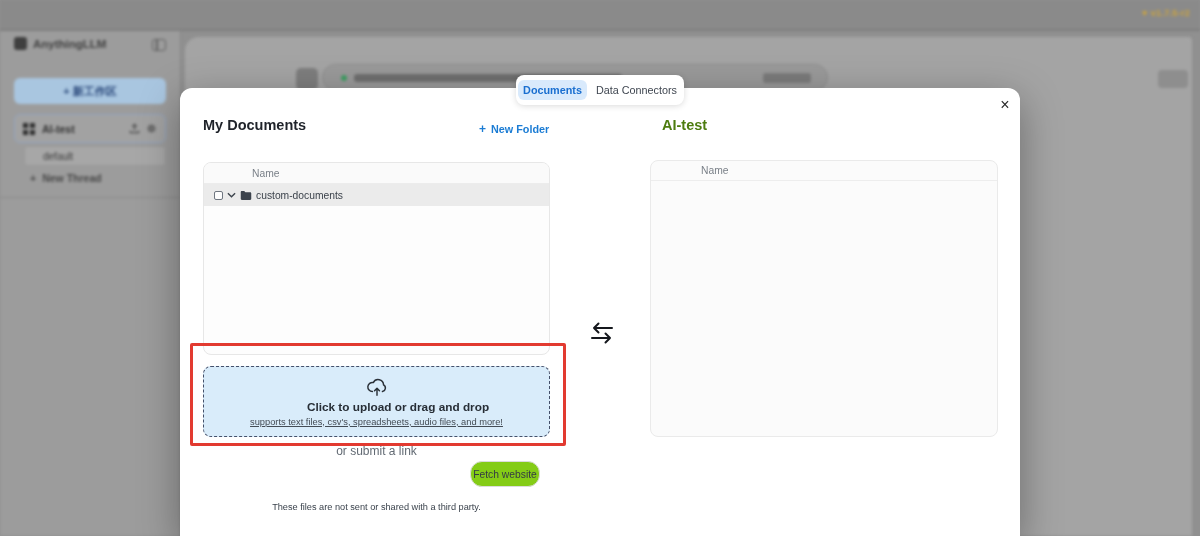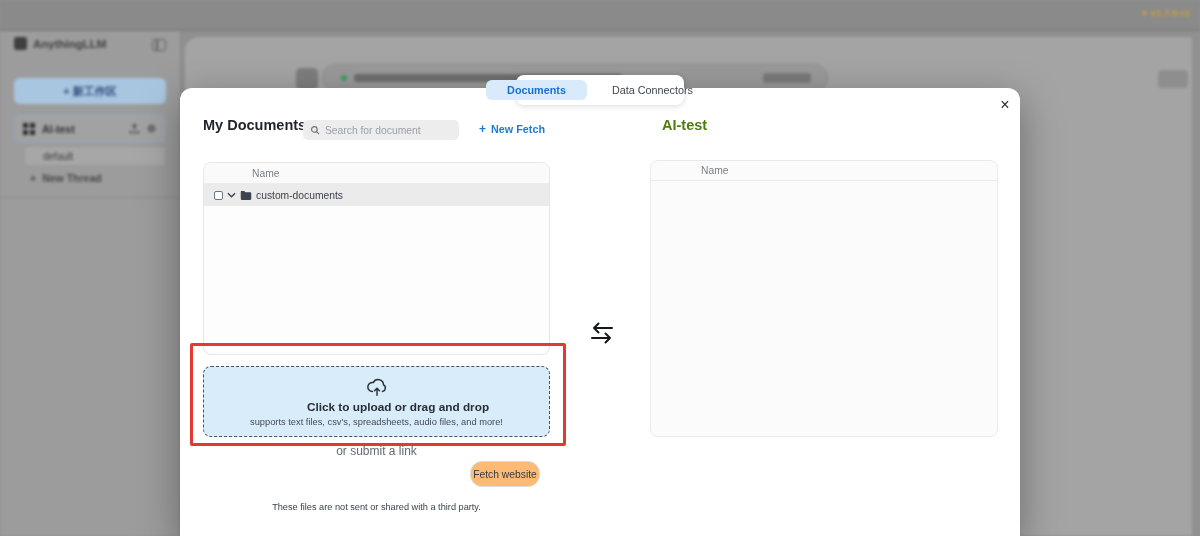--- a/index.html
+++ b/index.html
@@ -52,21 +52,21 @@
   .panel-corner-blob { position:absolute; left:973px; top:33px; width:30px; height:18px;
     background:#8e8e8e; border-radius:4px; }
 
   
   .modal { position:absolute; left:180px; top:88px; width:840px; height:448px;
     background:#ffffff; border-radius:12px 12px 0 0; z-index:10;
     box-shadow:0 12px 40px rgba(0,0,0,.35); }
   .tabbar { position:absolute; left:516px; top:75px; width:168px; height:30px;
     background:#ffffff; border-radius:8px; z-index:12; display:flex; align-items:center;
     justify-content:center; gap:4px; padding:0 5px; box-shadow:0 1px 6px rgba(0,0,0,.15); }
-  .tab { font-size:10.8px; padding:4px 21px; border-radius:6px; cursor:default; white-space:nowrap; }
+  .tab { font-size:10.8px; padding:4px 5px; border-radius:6px; cursor:default; white-space:nowrap; }
   .tab.active { background:#d9eafc; color:#1a6fd0; font-weight:bold; }
   .tab.inactive { color:#3f4650; font-weight:normal; }
   .close-btn { position:absolute; left:814px; top:6px; width:22px; height:22px;
     font-size:16px; color:#2b2b2b; display:flex; align-items:center; justify-content:center; }
 
   .md-title { position:absolute; left:23px; top:29px; font-size:14.5px; font-weight:bold; color:#1f232a; }
   .search-box { position:absolute; left:123px; top:32px; width:156px; height:20px;
     background:#ededed; border-radius:5px; display:flex; align-items:center; padding-left:7px; gap:5px; }
   .search-box input { border:none; outline:none; background:transparent; width:120px;
     font-size:10.3px; color:#444; font-family:"Liberation Sans",sans-serif; }
@@ -82,29 +82,29 @@
   .col-label { font-size:10.3px; color:#7a8088;padding-left:28px; }
   .doc-row { height:22px; background:#ebebeb; display:flex; align-items:center;
     padding-left:10px; gap:4px; }
   .checkbox { width:9px; height:9px; border:1.3px solid #6f7680; border-radius:2px; background:#fdfdfd; }
   .doc-row-label { font-size:10.3px; color:#3c434c; }
 
   .dropzone { position:absolute; left:23px; top:278px; width:347px; height:71px;
     background:#d9ecfa; border:1.5px dashed #44506a; border-radius:8px;
     display:flex; flex-direction:column; align-items:center; justify-content:center; }
   .dz-title { font-size:11.8px; font-weight:bold; color:#272e36; margin-top:3px;margin-left:43px; }
-  .dz-sub { font-size:9.3px; color:#444c55; margin-top:3px; }
+  .dz-sub { font-size:9.3px; color:#444c55; margin-top:3px;text-decoration:underline; }
   .or-submit { position:absolute; left:23px; top:356px; width:347px; text-align:center;
     font-size:12px; color:#626a73; }
   .url-input { position:absolute; left:23px; top:373px; width:263px; height:26px;
     background:#fff; border:1px solid #e4e4e4; border-radius:7px; padding-left:10px;
     font-size:10.5px; color:#444; outline:none; font-family:"Liberation Sans",sans-serif; }
   .url-input::placeholder { color:#b5bbc2; }
   .fetch-btn { position:absolute; left:290px; top:373px; width:70px; height:26px;
-    background:#fdba74; border:1px solid #dcdcdc; border-radius:12px; font-size:10.3px;
+    background:#84cc16; border:1px solid #dcdcdc; border-radius:12px; font-size:10.3px;
     color:#343b44; display:flex; align-items:center; justify-content:center; }
   .upload-footer { position:absolute; left:13px; top:413px; width:367px; text-align:center;
     font-size:9.2px; color:#3a424c; line-height:1.45; }
 
   .transfer-icon { position:absolute; left:407px; top:230px; }
 
   .ws-title { position:absolute; left:482px; top:29px; font-size:14.5px; font-weight:bold; color:#4d7c0f; }
   .ws-container { position:absolute; left:470px; top:72px; width:348px; height:277px;
     background:#fbfbfb; border:1px solid #eaeaea; border-radius:8px; overflow:hidden; }
   .ws-header { height:20px; border-bottom:1px solid #ededed; display:flex; align-items:center; padding-left:22px; }
@@ -181,31 +181,24 @@
   <div class="tabbar">
     <span class="tab active">Documents</span>
     <span class="tab inactive">Data Connectors</span>
   </div>
 
   <div class="modal">
     <div class="close-btn">×</div>
 
     <div class="md-title">My Documents</div>
 
-    <div class="search-box">
-      <svg width="10" height="10" viewBox="0 0 16 16">
-        <circle cx="7" cy="7" r="4.5" fill="none" stroke="#6a7076" stroke-width="1.8"></circle>
-        <line x1="10.5" y1="10.5" x2="14.5" y2="14.5" stroke="#6a7076" stroke-width="1.8"></line>
-      </svg>
-      <input type="text" placeholder="Search for document" style="">
-    </div>
 
     <div class="new-folder">
       <span class="plus-glyph">+</span>
-      <span>New Fetch</span>
+      <span>New Folder</span>
     </div>
 
     <div class="list-container">
       <div class="list-header">
         <span class="col-label">Name</span>
       </div>
       <div class="doc-row">
         <span class="checkbox"></span>
         <svg width="9" height="6" viewBox="0 0 10 6">
           <path d="M1 1l4 4 4-4" stroke="#3c434c" fill="none" stroke-width="1.5"></path>

